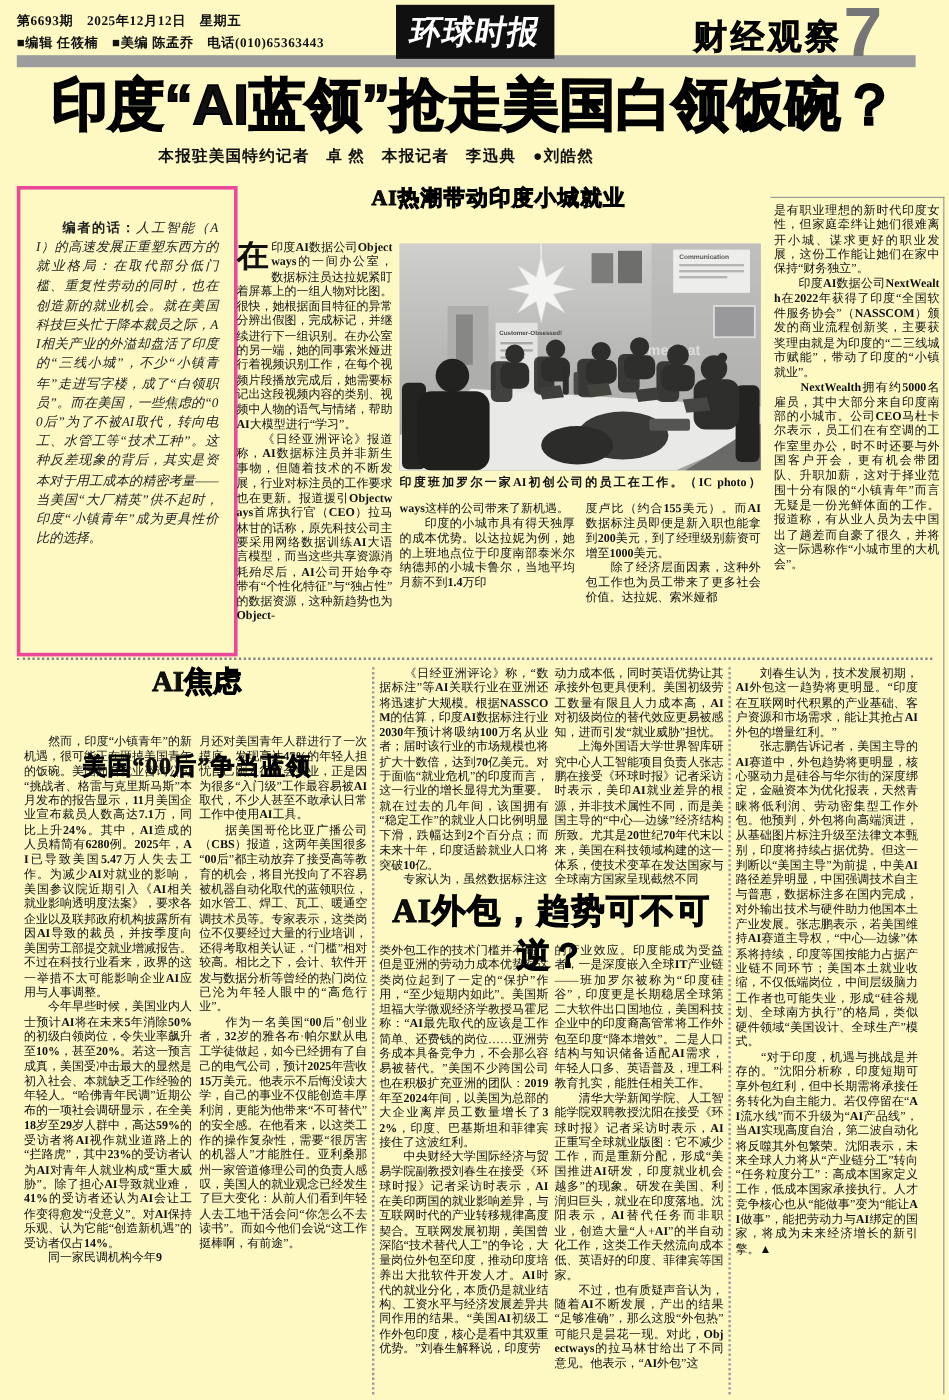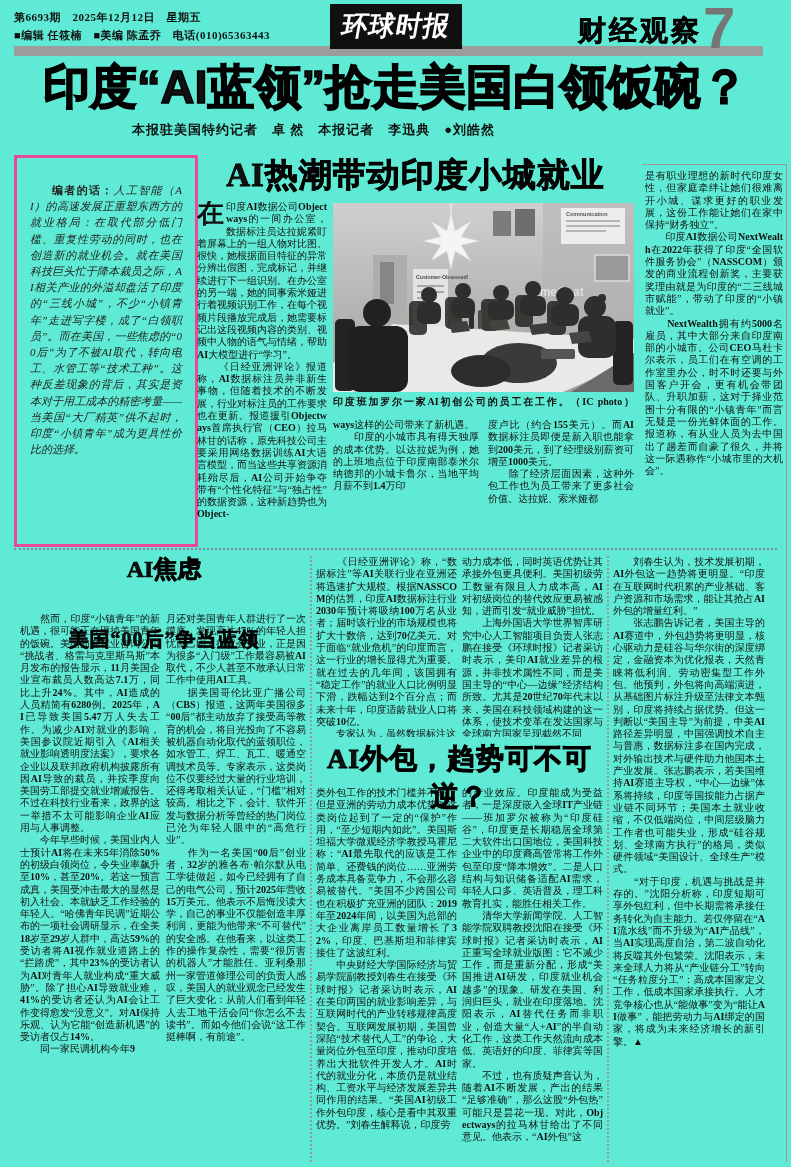--- a/index.html
+++ b/index.html
@@ -1,16 +1,16 @@
 <!DOCTYPE html>
 <html lang="zh"><head>
 <meta charset="utf-8">
 <style>
   html,body{margin:0;padding:0;background:#e8e8e6;}
-  .page{position:relative;width:791px;height:1167px;margin:0 auto;background:#5eead4;overflow:hidden;
+  .page{position:relative;width:791px;height:1167px;margin:0 auto;background:#fef9c3;overflow:hidden;
         font-family:"Liberation Serif","DejaVu Serif",serif;color:#111;}
   .abs{position:absolute;}
   
   .issue{left:14px;top:10px;font-size:11px;font-weight:bold;letter-spacing:.5px;}
   .edline{left:14px;top:28px;font-size:11px;font-weight:bold;letter-spacing:.5px;}
   .bar{left:14px;top:46px;width:749px;height:10px;background:#9c9c9c;}
   .mast{left:330px;top:4px;width:132px;height:45px;background:#101010;color:#fff;text-align:center;
         line-height:45px;font-size:26px;font-weight:bold;z-index:3;}
   .mast span{display:inline-block;transform:skewX(-10deg) scaleY(1.05);letter-spacing:1px;}
   .sect{left:578px;top:12px;font-size:28px;font-weight:900;letter-spacing:3px;
@@ -20,21 +20,21 @@
   
   .mainhead{left:0;top:56px;width:791px;margin:0;text-align:center;font-size:47px;font-weight:900;
         font-family:"Liberation Sans","DejaVu Sans",sans-serif;-webkit-text-stroke:1.5px #000;letter-spacing:0px;}
   .byline{left:0;top:121px;width:627px;text-align:center;font-size:13px;font-weight:bold;letter-spacing:1px;}
   
   .ednote{left:14px;top:155px;width:152px;height:362px;border:3px solid #ec4899;padding:24px 13px 0 13px;}
   .ednote p{margin:0;font-size:11px;line-height:16.2px;text-align:justify;text-indent:2em;
         font-style:italic;color:#222;word-break:break-all;}
   .ednote b{font-style:normal;}
   
-  .a1head{left:197px;top:153px;width:437px;margin:0;text-align:center;font-size:33px;font-weight:900;
+  .a1head{left:197px;top:153px;width:437px;margin:0;text-align:center;font-size:18px;font-weight:900;
         -webkit-text-stroke:.8px #000;letter-spacing:1px;}
   .col{font-size:10px;line-height:12.3px;text-align:justify;overflow:hidden;word-break:break-all;}
   .col p{margin:0;}
   .colA{left:197px;top:201px;width:130px;height:345px;}
   .dropcap{float:left;font-size:27px;line-height:25px;font-weight:bold;padding:0 2px 0 0;}
   .photo{left:333px;top:203px;width:301px;height:189px;margin:0;background:#bdbdbd;}
   .caption{left:333px;top:395px;width:301px;font-size:10px;font-weight:bold;
         text-align:justify;text-align-last:justify;}
   .colB{left:333px;top:419px;width:146px;height:127px;}
   .colC{left:488px;top:419px;width:146px;height:127px;}

